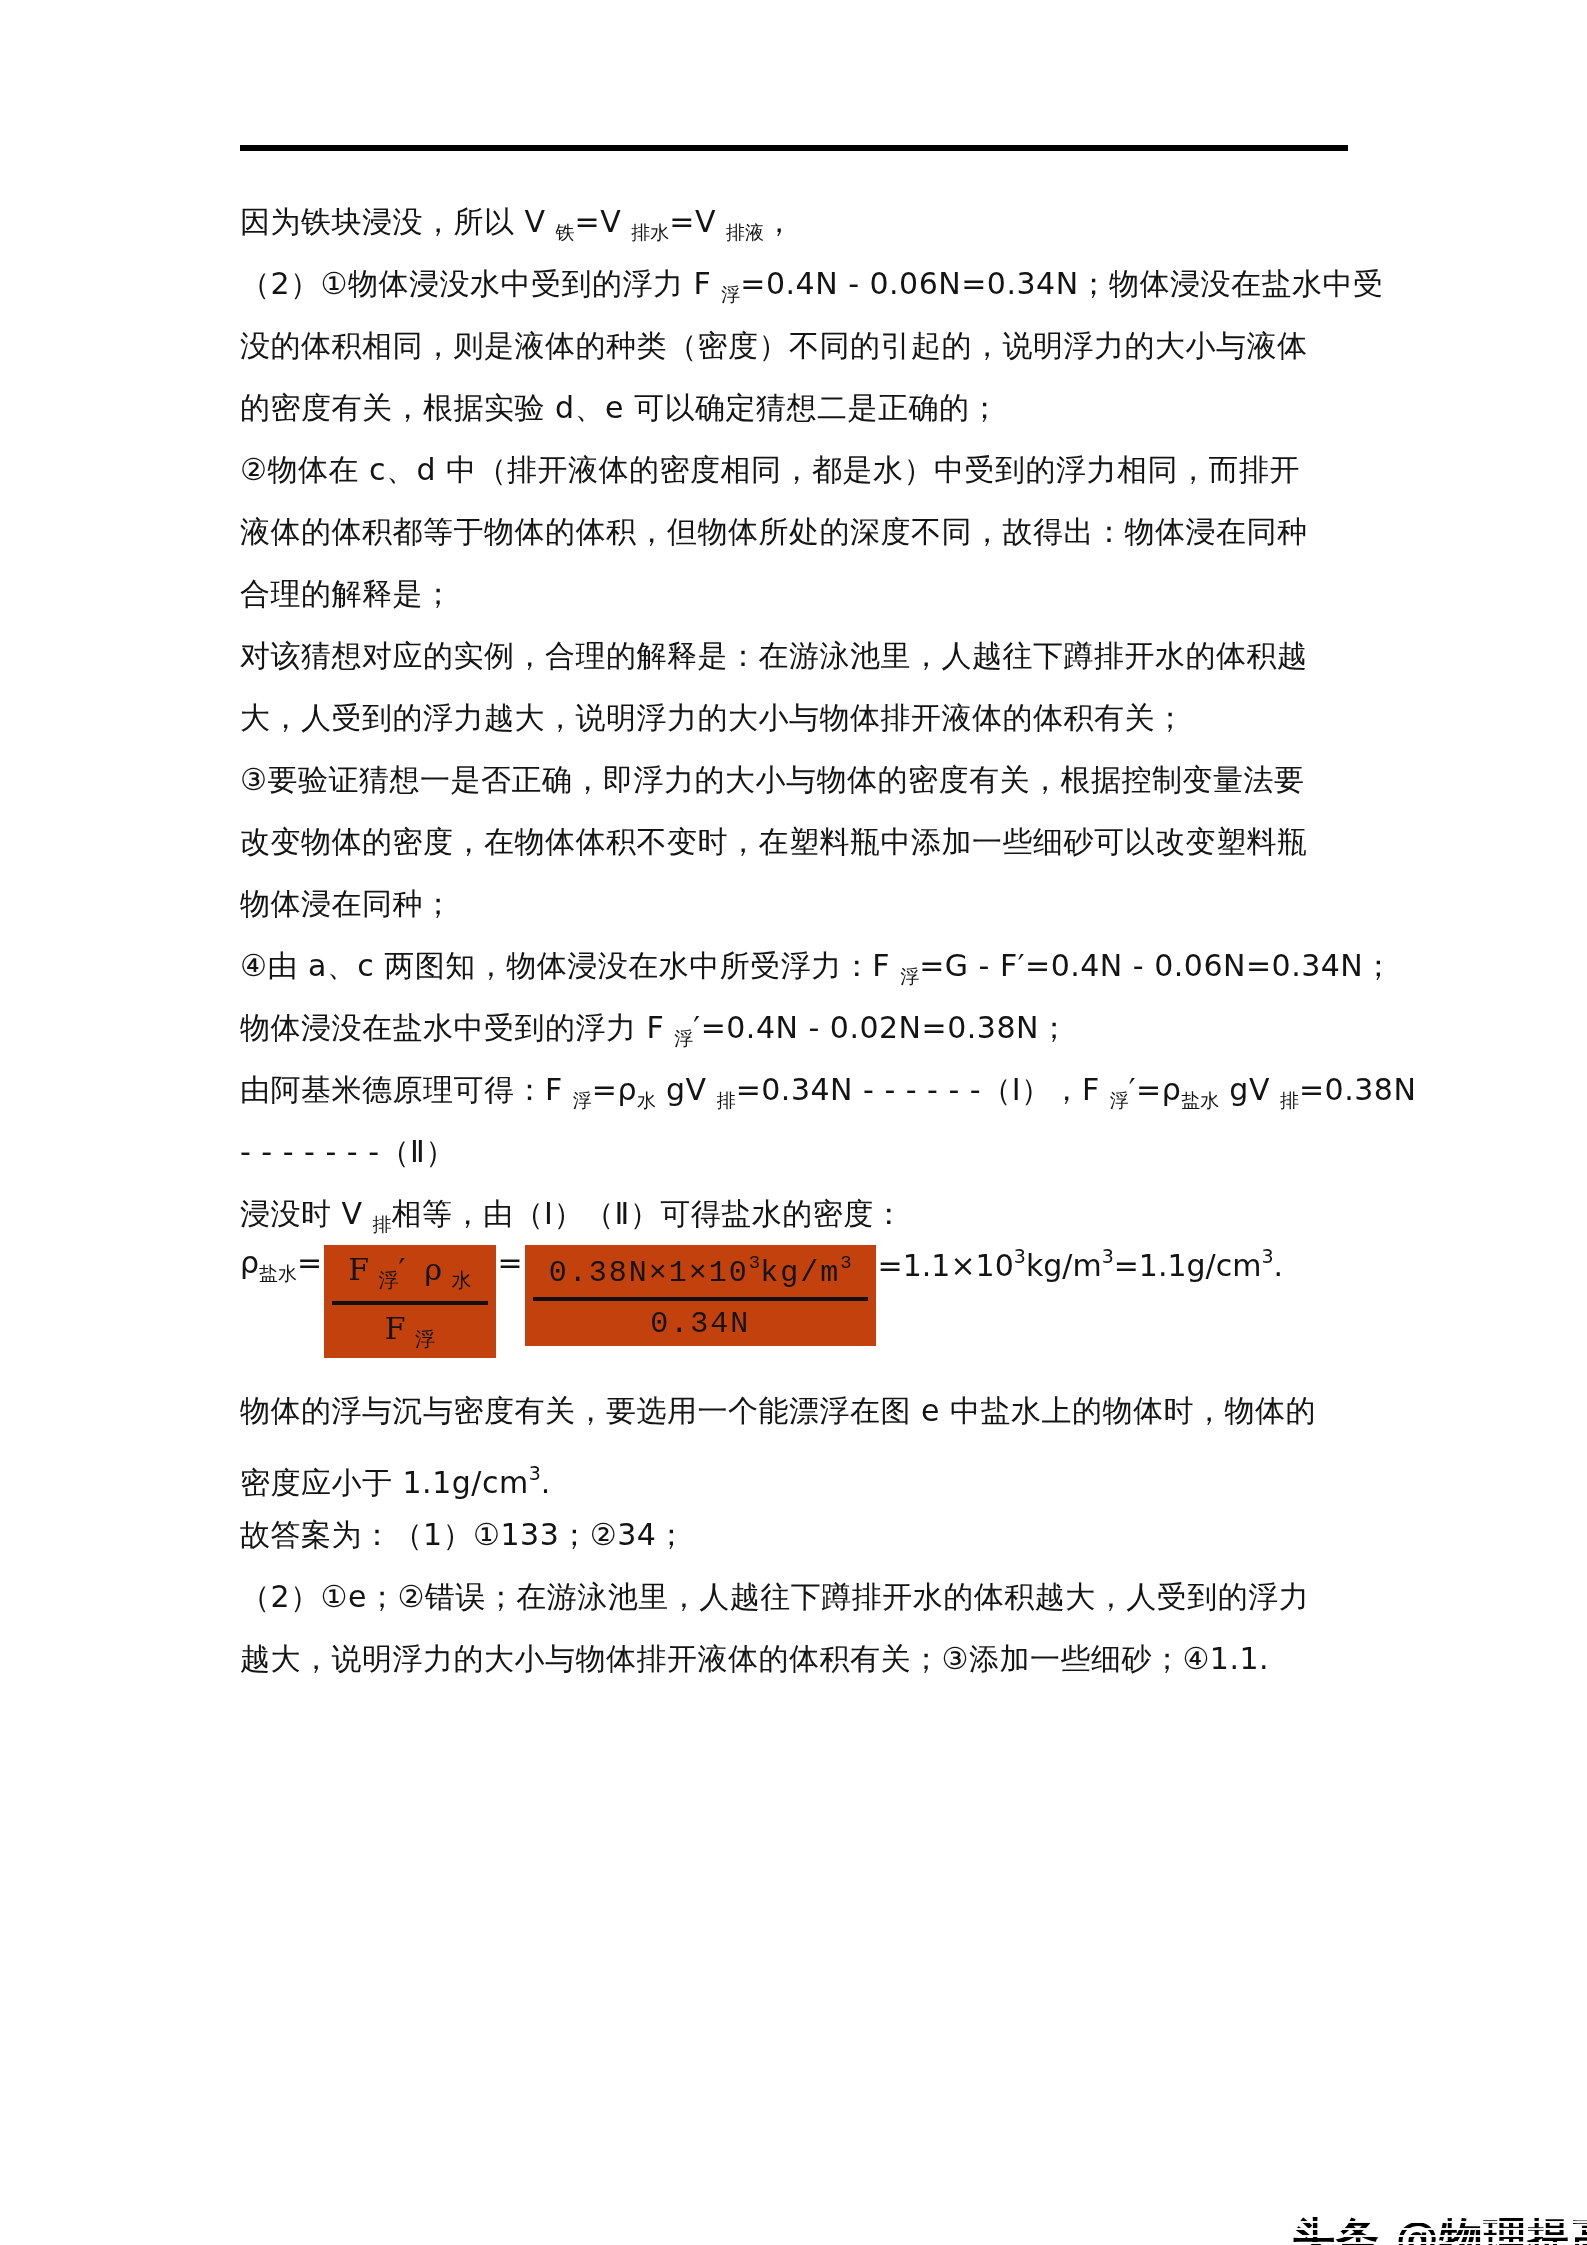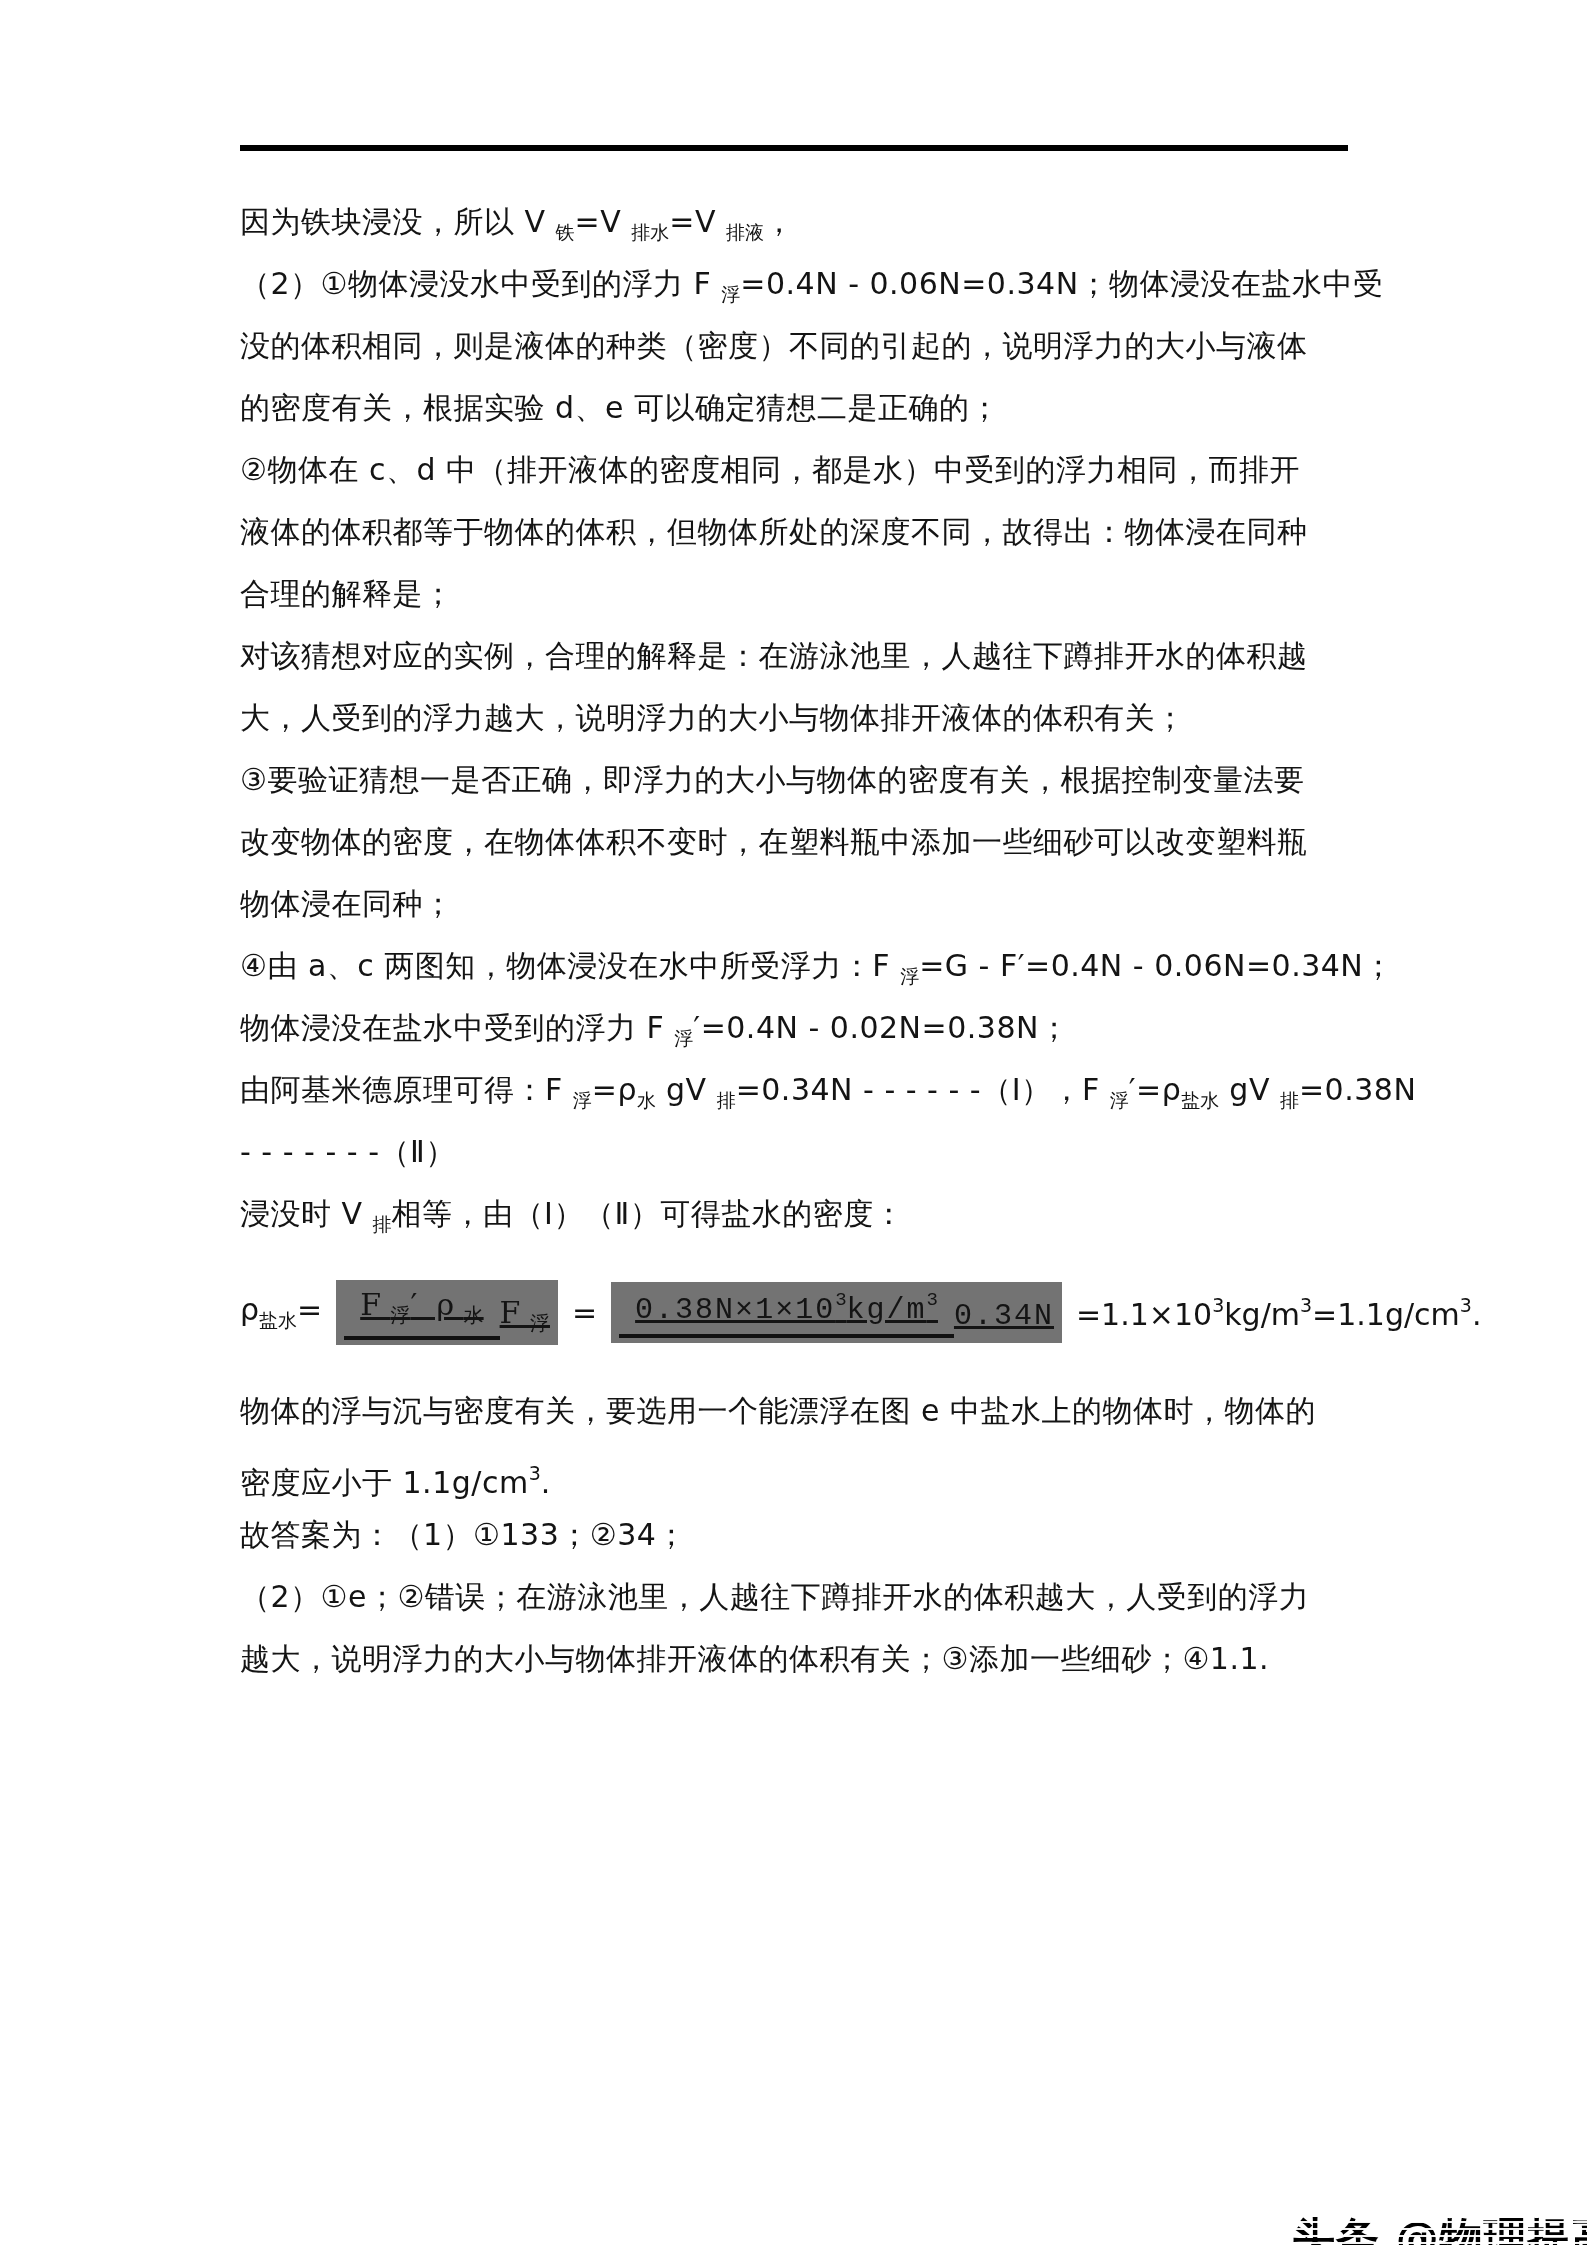--- a/index.html
+++ b/index.html
@@ -39,33 +39,31 @@
     letter-spacing: 0;
   }
   .sup {
     font-size: 19px;
     vertical-align: 13px;
     letter-spacing: 0;
   }
   .formula-line {
     height: 135px;
     display: flex;
-    align-items: center;
+    align-items: flex-start;
     font-size: 30px;
     white-space: pre;
-    gap: 12px;
   }
   .frac {
     display: inline-flex;
-    flex-direction: row;
+    flex-direction: column;
     align-items: center;
-    background: #737373;
+    background: #c2410c;
     padding: 5px 8px;
     margin: 0 2px;
-    text-decoration: underline;
   }
   .frac .num {
     border-bottom: 4px solid #111111;
     padding: 2px 16px 7px 16px;
     text-align: center;
   }
   .frac .den { padding-top: 6px; text-align: center; }
   .frac1 { font-family: "DejaVu Serif", "Liberation Serif", serif; }
   .frac1 .sub { font-size: 20px; }
   .frac2 { font-family: "Liberation Mono", "DejaVu Sans Mono", monospace; letter-spacing: 2px; }

